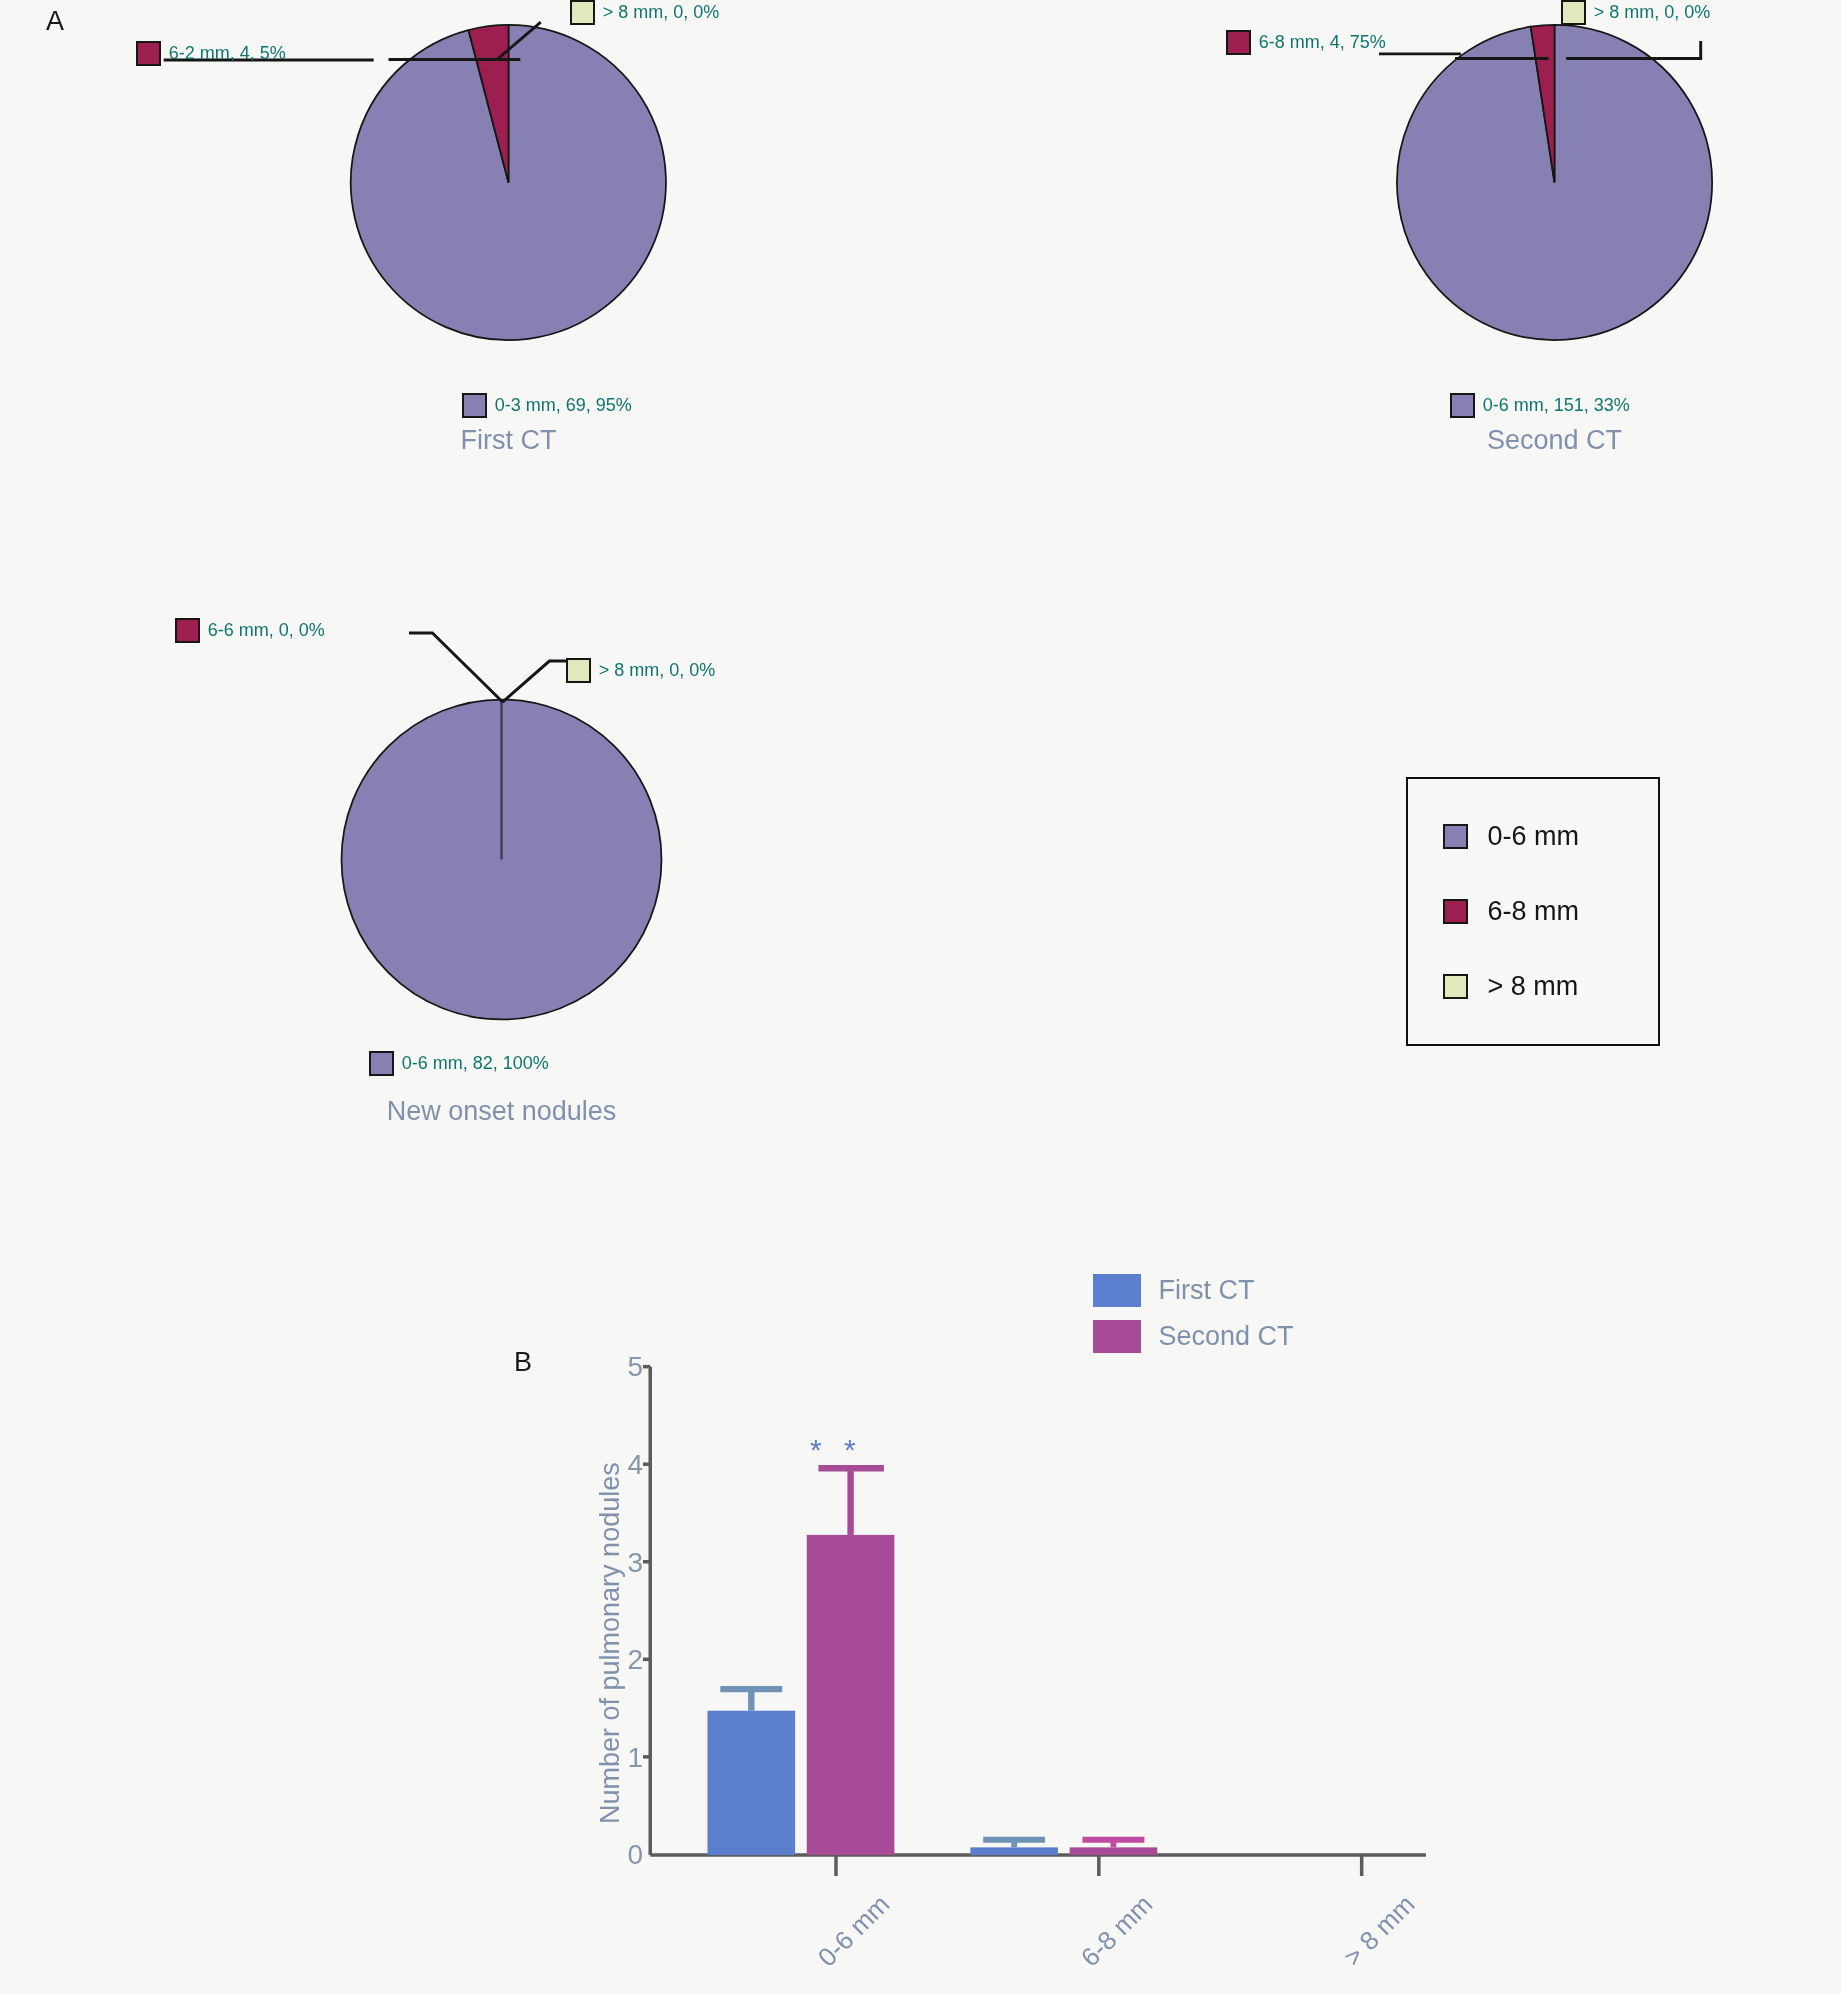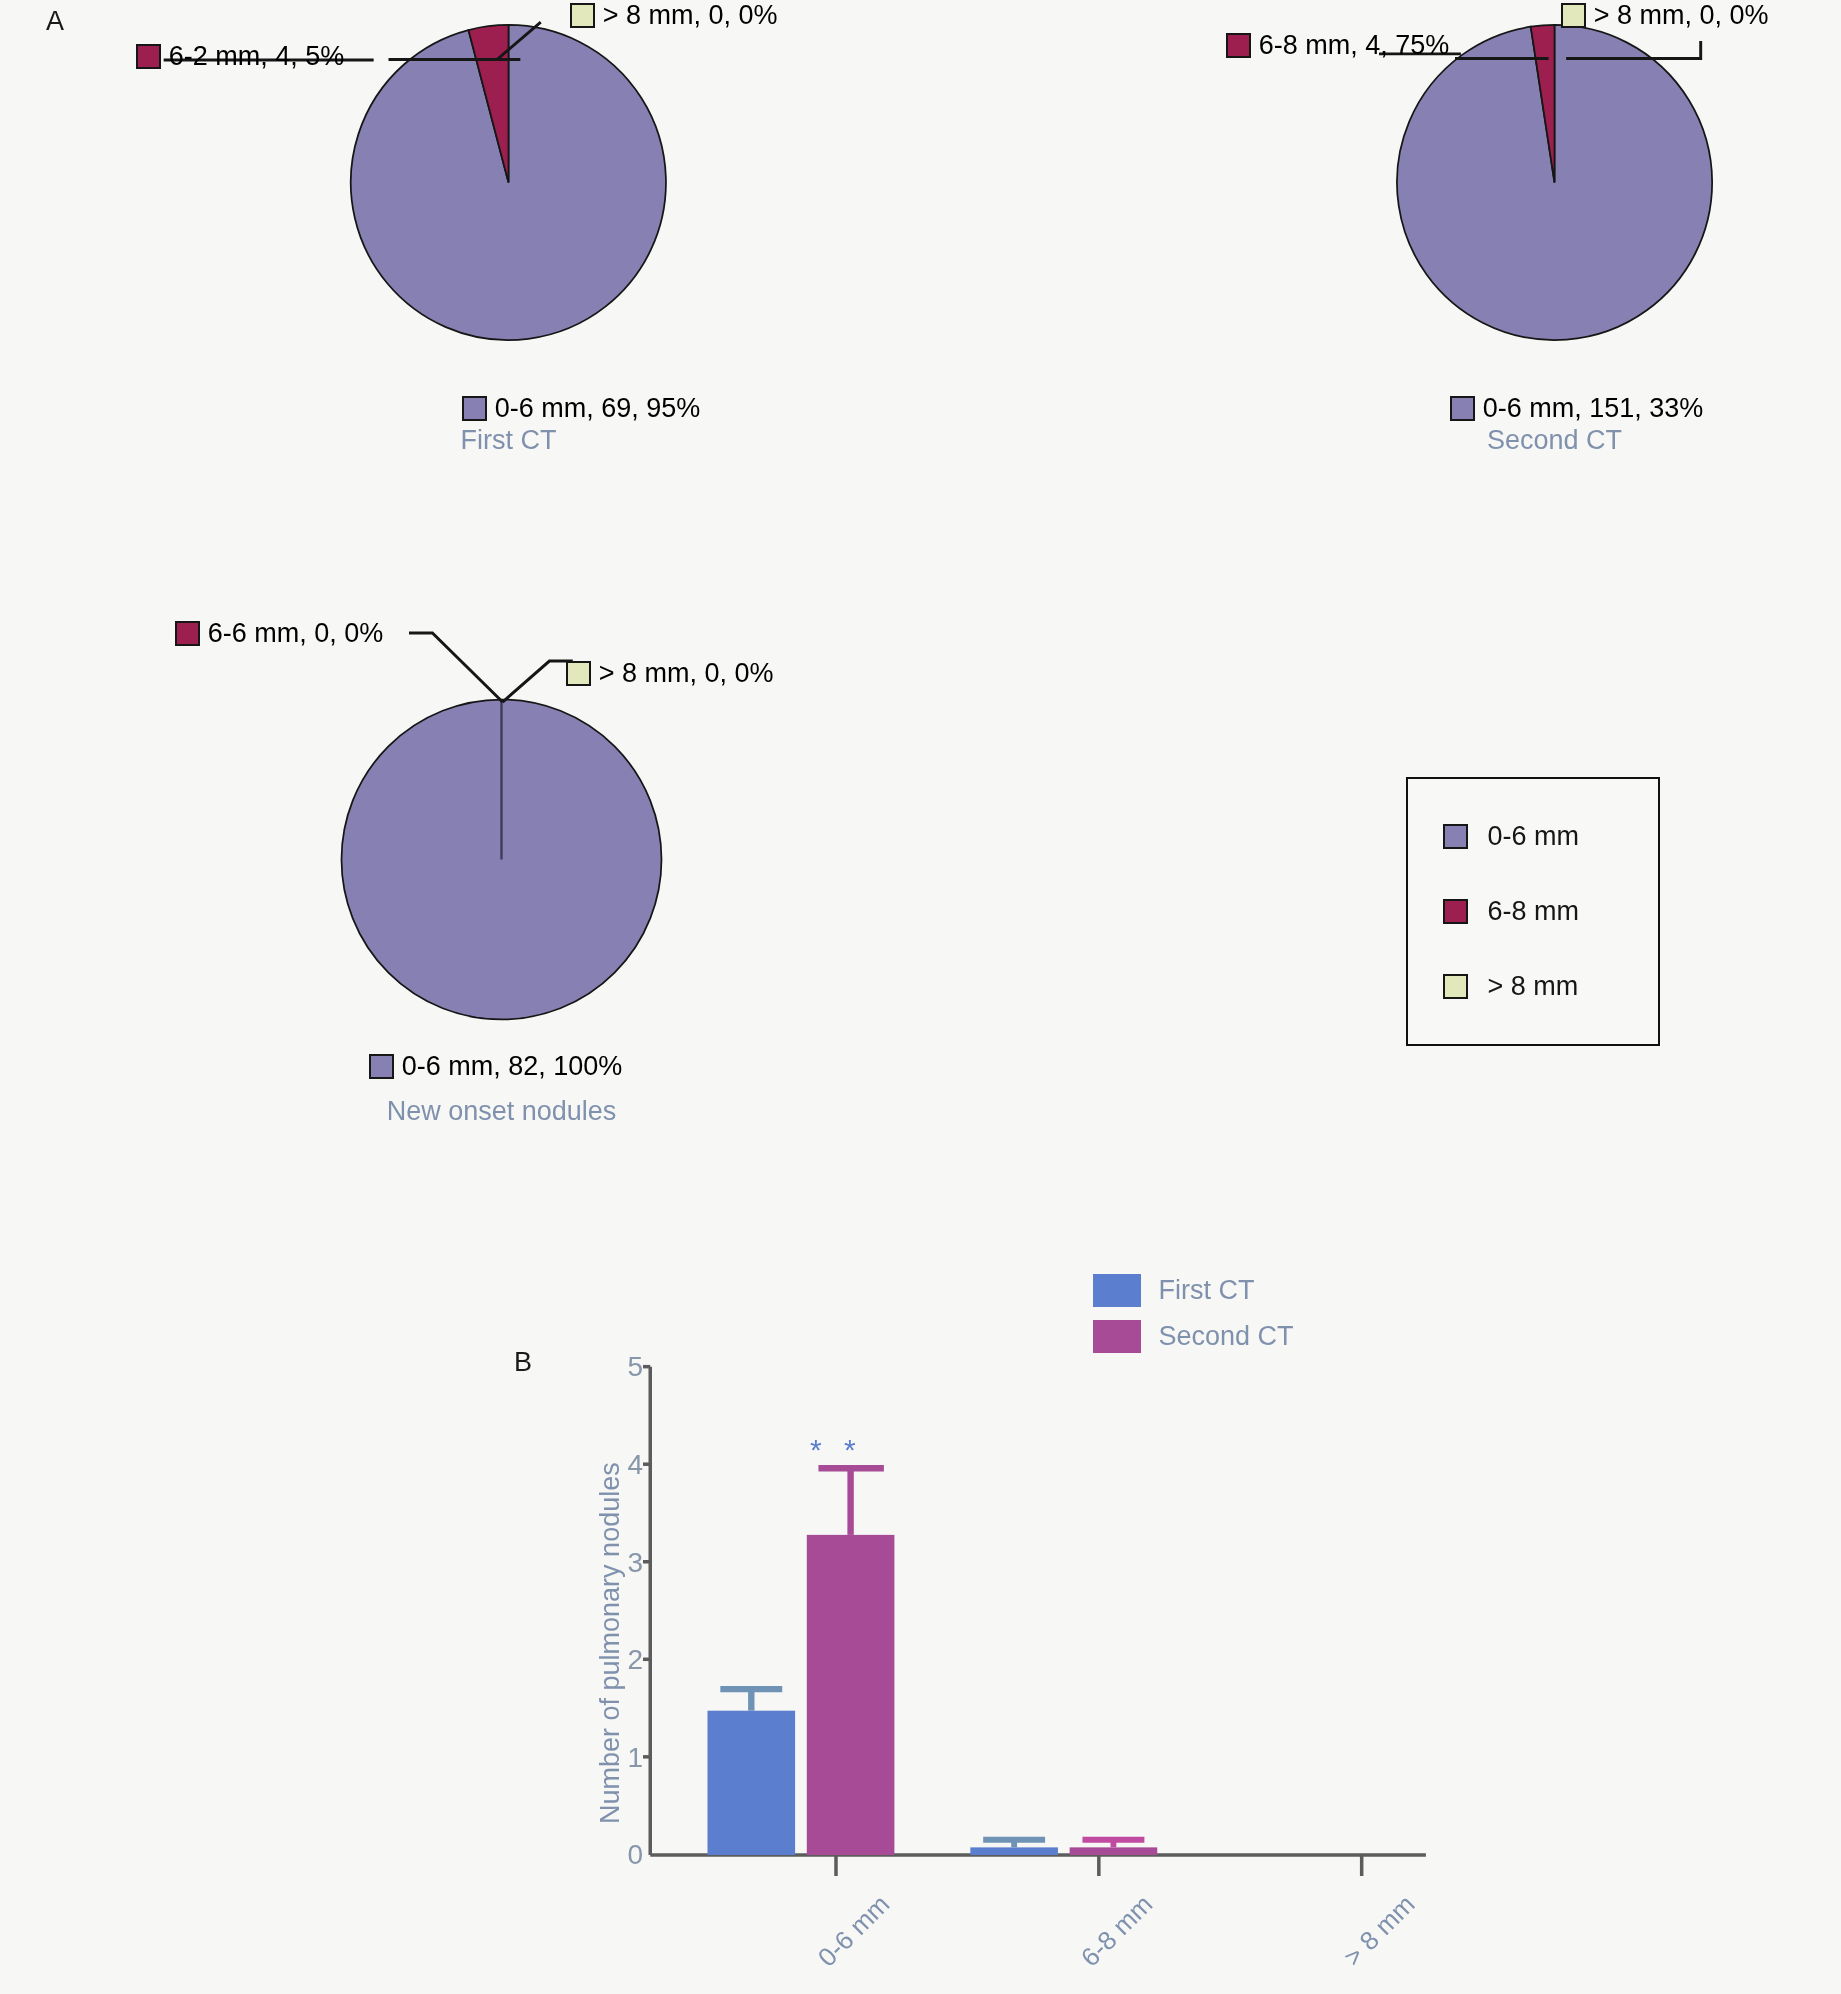--- a/index.html
+++ b/index.html
@@ -38,22 +38,22 @@
     white-space: nowrap;
   }
   .swatch {
     width: 24.5px;
     height: 24.5px;
     border: 2.3px solid #161616;
     box-sizing: border-box;
     flex: 0 0 auto;
   }
   .callout-text {
-    font-size: 27px;
-    color: #000000;
+    font-size: 18px;
+    color: #0f766e;
     margin-left: 8.2px;
     font-family: "Liberation Sans", sans-serif;
   }
   
   .size-legend {
     position: absolute;
     border: 2.9px solid #111111;
     background: #f8f8f7;
     box-sizing: border-box;
     display: flex;
@@ -150,21 +150,21 @@
   <span class="callout-text">6-2 mm, 4, 5%</span>
 </div>
 
 <div class="callout" style="left:570px; top:0px;">
   <span class="swatch" style="background:#e3e8bc;"></span>
   <span class="callout-text">&gt; 8 mm, 0, 0%</span>
 </div>
 
 <div class="callout" style="left:462px; top:393px;">
   <span class="swatch" style="background:#8780b2;"></span>
-  <span class="callout-text">0-6 mm, 69, 95%</span>
+  <span class="callout-text">0-3 mm, 69, 95%</span>
 </div>
 
 <div class="pie-block" style="left:1394px; top:22px; width:321px; height:321px;">
   <svg class="pie-svg" width="321" height="321" viewBox="0 0 550 550">
     <path d="M275 275 L275 5 A270 270 0 1 1 234.3 8.1 Z" fill="#8780b2" stroke="#161616" stroke-width="3"></path>
     <path d="M275 275 L234.3 8.1 A270 270 0 0 1 275 5 Z" fill="#9d1f4f" stroke="#161616" stroke-width="3"></path>
   </svg>
   <div class="pie-caption" style="left:0; top:403px; width:321px;">Second CT</div>
 </div>
 

